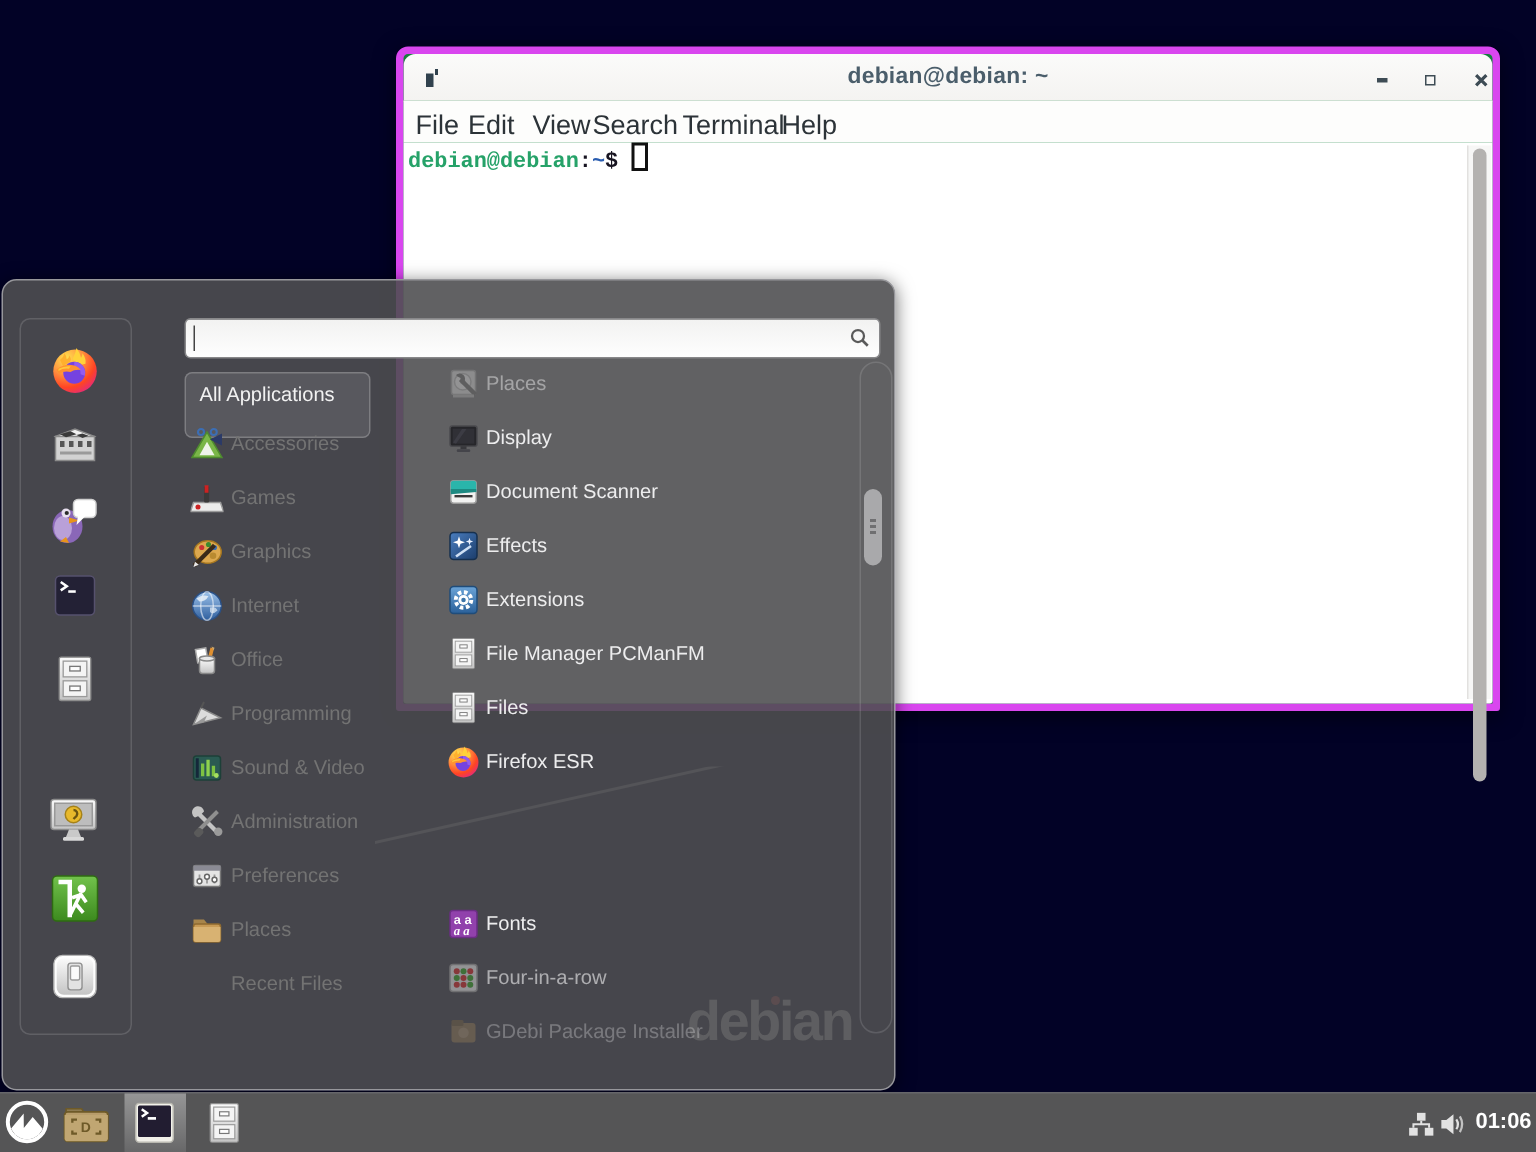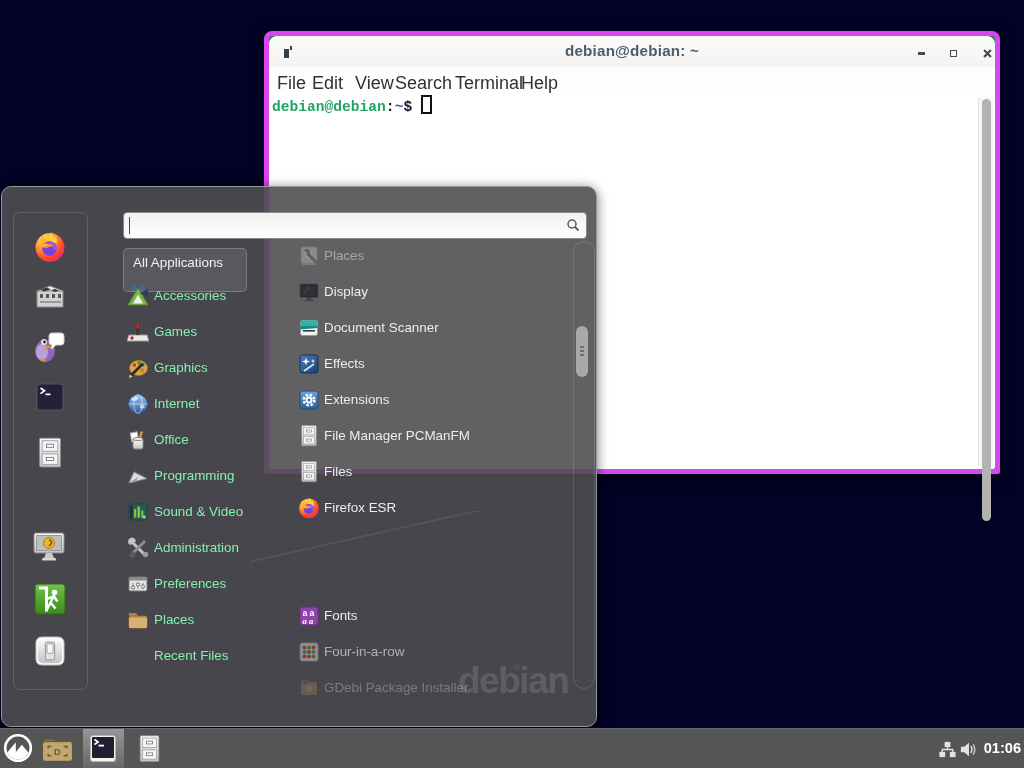--- a/index.html
+++ b/index.html
@@ -18,21 +18,21 @@
 #tsbthumb{right:3px;top:2px;width:9px;height:422px;background:#b4b2b0;border-radius:4.5px}
 
 #menu{left:1px;top:186px;width:596px;height:541px;background:rgba(78,78,81,.893);border:1px solid #97979b;border-radius:10px;box-sizing:border-box;box-shadow:0 2px 12px rgba(0,0,0,.55);z-index:20}
 #sidebox{left:11px;top:25px;width:73px;height:476px;border:1px solid rgba(255,255,255,.14);border-radius:7px}
 #search{left:121px;top:25px;width:464px;height:27px;background:linear-gradient(#f2f2f1,#fefefe);border:1px solid #88888a;border-radius:4px;box-sizing:border-box}
 #scursor{left:127px;top:30px;width:1px;height:17px;background:#444}
 #allapps{left:121px;top:61px;width:124px;height:44px;background:rgba(255,255,255,.10);border:1px solid rgba(255,255,255,.22);border-radius:5px;box-sizing:border-box}
 #allapps span{position:absolute;left:9px;top:6px;font-size:13.4px;color:#f2f2f2}
 .cat{left:124px;width:170px;height:36px}
 .cat .ic{position:absolute;left:1px;top:7px;width:22px;height:22px}
-.cat .tx{position:absolute;left:28px;top:10px;font-size:13.4px;color:#86efac}
+.cat .tx{position:absolute;left:28px;top:10px;font-size:13.4px;color:#737373}
 .app{left:295px;width:270px;height:36px}
 .app .ic{position:absolute;left:1px;top:7px;width:22px;height:22px}
 .app .tx{position:absolute;left:27px;top:10px;font-size:13.4px;color:#ededee}
 #trough{left:571px;top:54px;width:22px;height:448px;border:1px solid rgba(255,255,255,.13);border-radius:11px;box-sizing:border-box}
 #thumb{left:574px;top:139px;width:12px;height:51px;background:#a9a9ab;border-radius:6px}
 .dot{position:absolute;left:4px;width:4px;height:2px;background:#6f6f71}
 
 #panel{left:0;top:728px;width:1024px;height:40px;background:#555556;border-top:1px solid #66666a;box-sizing:border-box;z-index:30}
 #clock{right:3px;top:11px;font-size:14.6px;font-weight:bold;color:#fff}
 #activebtn{left:83px;top:0;width:41px;height:40px;background:linear-gradient(rgba(255,255,255,.38),rgba(255,255,255,.10))}

